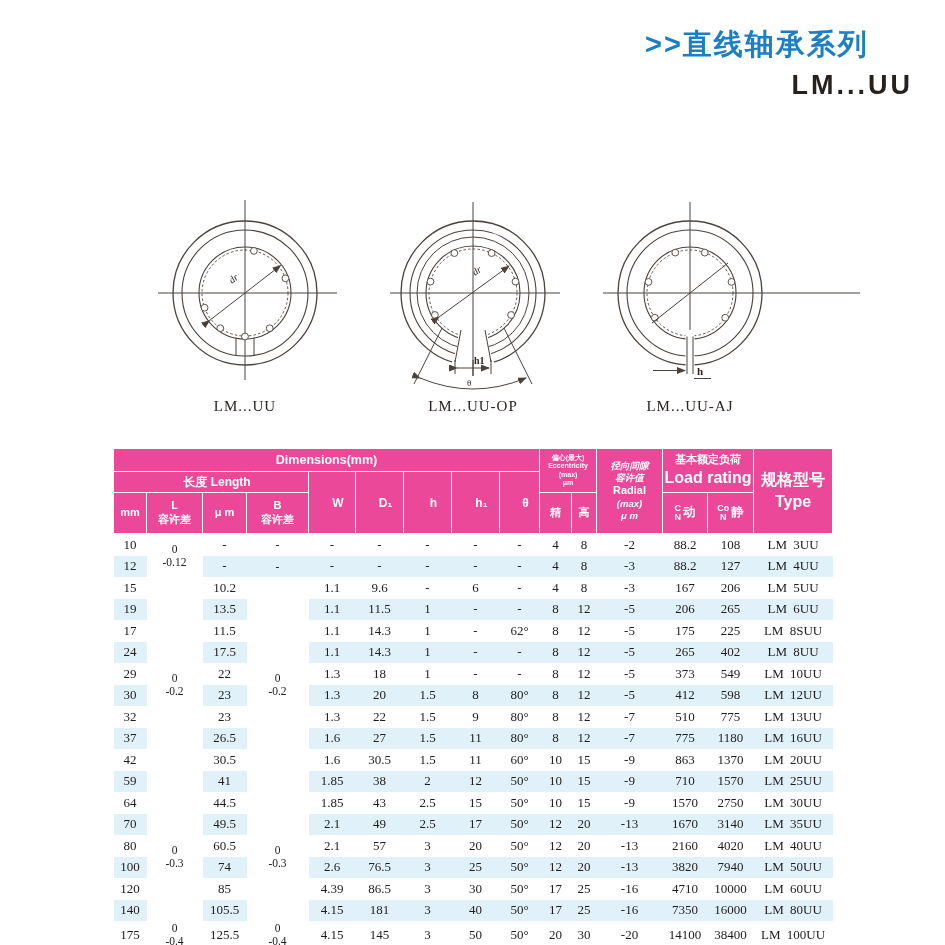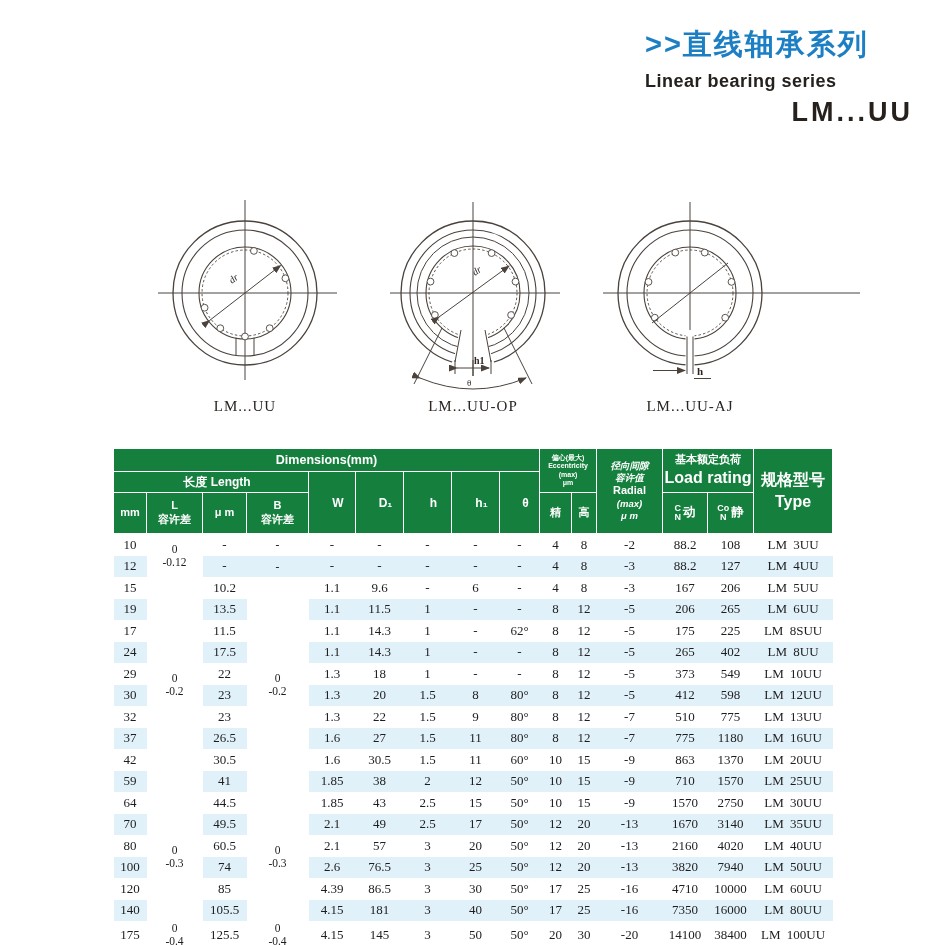--- a/index.html
+++ b/index.html
@@ -16,21 +16,21 @@
   .fig{position:absolute;top:200px;height:215px;}
   .fig svg{position:absolute;left:0;top:0;}
   .fig-label{position:absolute;left:0;top:198px;width:190px;text-align:center;
              font-family:"Liberation Serif",serif;font-size:15px;color:#2b2420;letter-spacing:1px;}
   .dr-text{font-family:"Liberation Serif",serif;font-style:italic;font-size:10px;fill:#2b2420;}
   .dim-text{font-family:"Liberation Serif",serif;font-size:10px;fill:#2b2420;font-weight:bold;}
 
   
   .tbl{position:absolute;left:113px;top:448px;}
   table{border-collapse:collapse;table-layout:fixed;width:719px;}
-  th{background:#15803d;color:#fff;border:1.5px solid #fff;font-weight:bold;
+  th{background:#ec4899;color:#fff;border:1.5px solid #fff;font-weight:bold;
      padding:0;vertical-align:middle;text-align:center;overflow:hidden;}
   .h1r th{height:22px;font-size:12.5px;}
   .h2r th{height:20px;font-size:12px;padding-left:12px;}
   .h3r th{height:40px;font-size:11px;line-height:1.25;}
   th .t7{font-size:7px;line-height:1.2;font-weight:bold;}
   th .t10{font-size:9.5px;line-height:1.25;font-style:italic;}
   th .t11{font-size:11px;line-height:1.25;}
   th .t12{font-size:16px;line-height:1.35;}
   .frac{display:inline-block;vertical-align:middle;font-size:9px;line-height:1;text-align:center;}
   .frac span{display:block;}
@@ -42,21 +42,20 @@
   td.tol{background:#ffffff;font-size:11.5px;line-height:1.1;word-spacing:0;}
   tr.last td{height:27px;}
 </style>
 </head>
 <body>
 
 <div class="page">
 
   <div class="title-block">
     <div class="t-cn">&gt;&gt;直线轴承系列</div>
-    <div class="t-en">Linear bearing series</div>
     <div class="t-model">LM...UU</div>
   </div>
 
   <div class="fig" style="left:150px;width:190px;">
     <svg width="190" height="190" viewBox="0 0 190 190">
       <defs>
         <marker id="ar1" markerWidth="9" markerHeight="7" refX="8" refY="3.5" orient="auto">
           <path d="M0,0 L9,3.5 L0,7 z" fill="#4b423c"></path>
         </marker>
       </defs>

